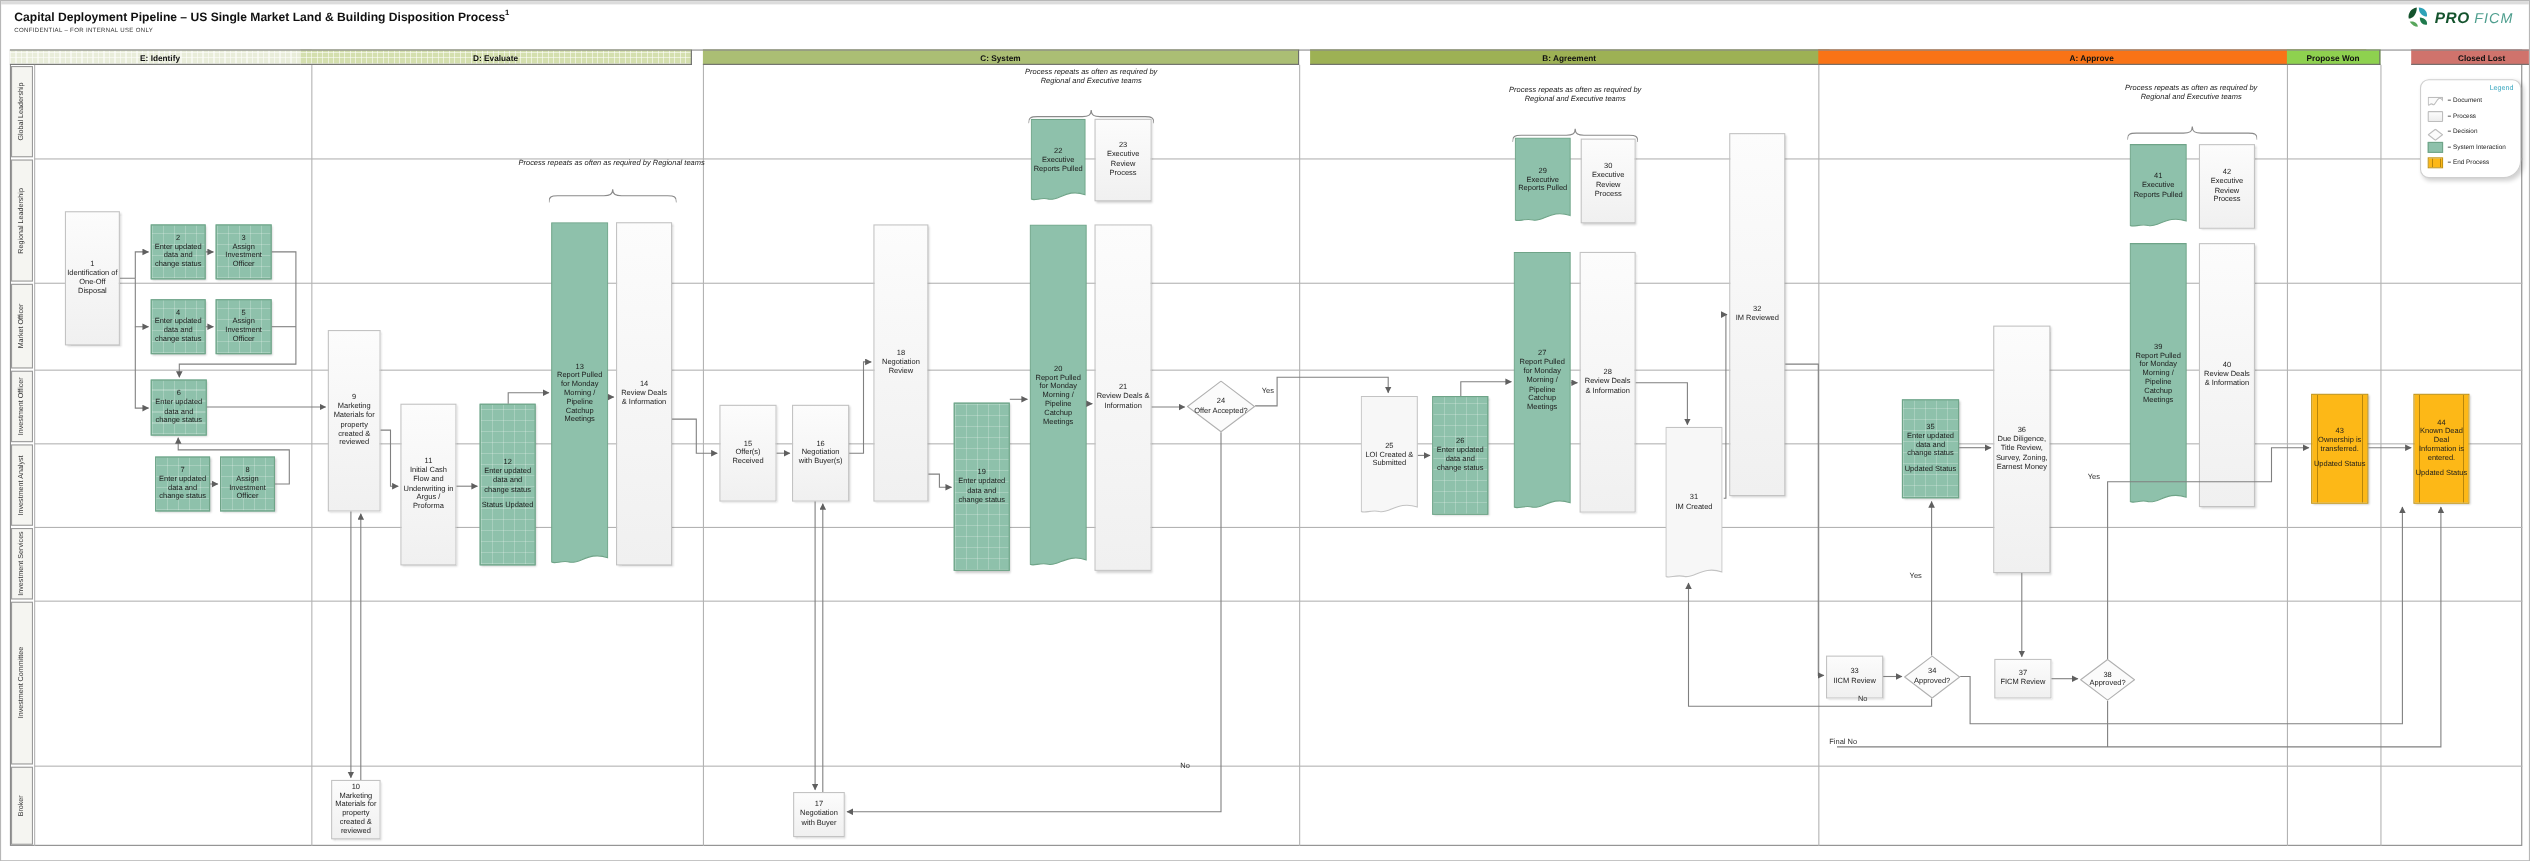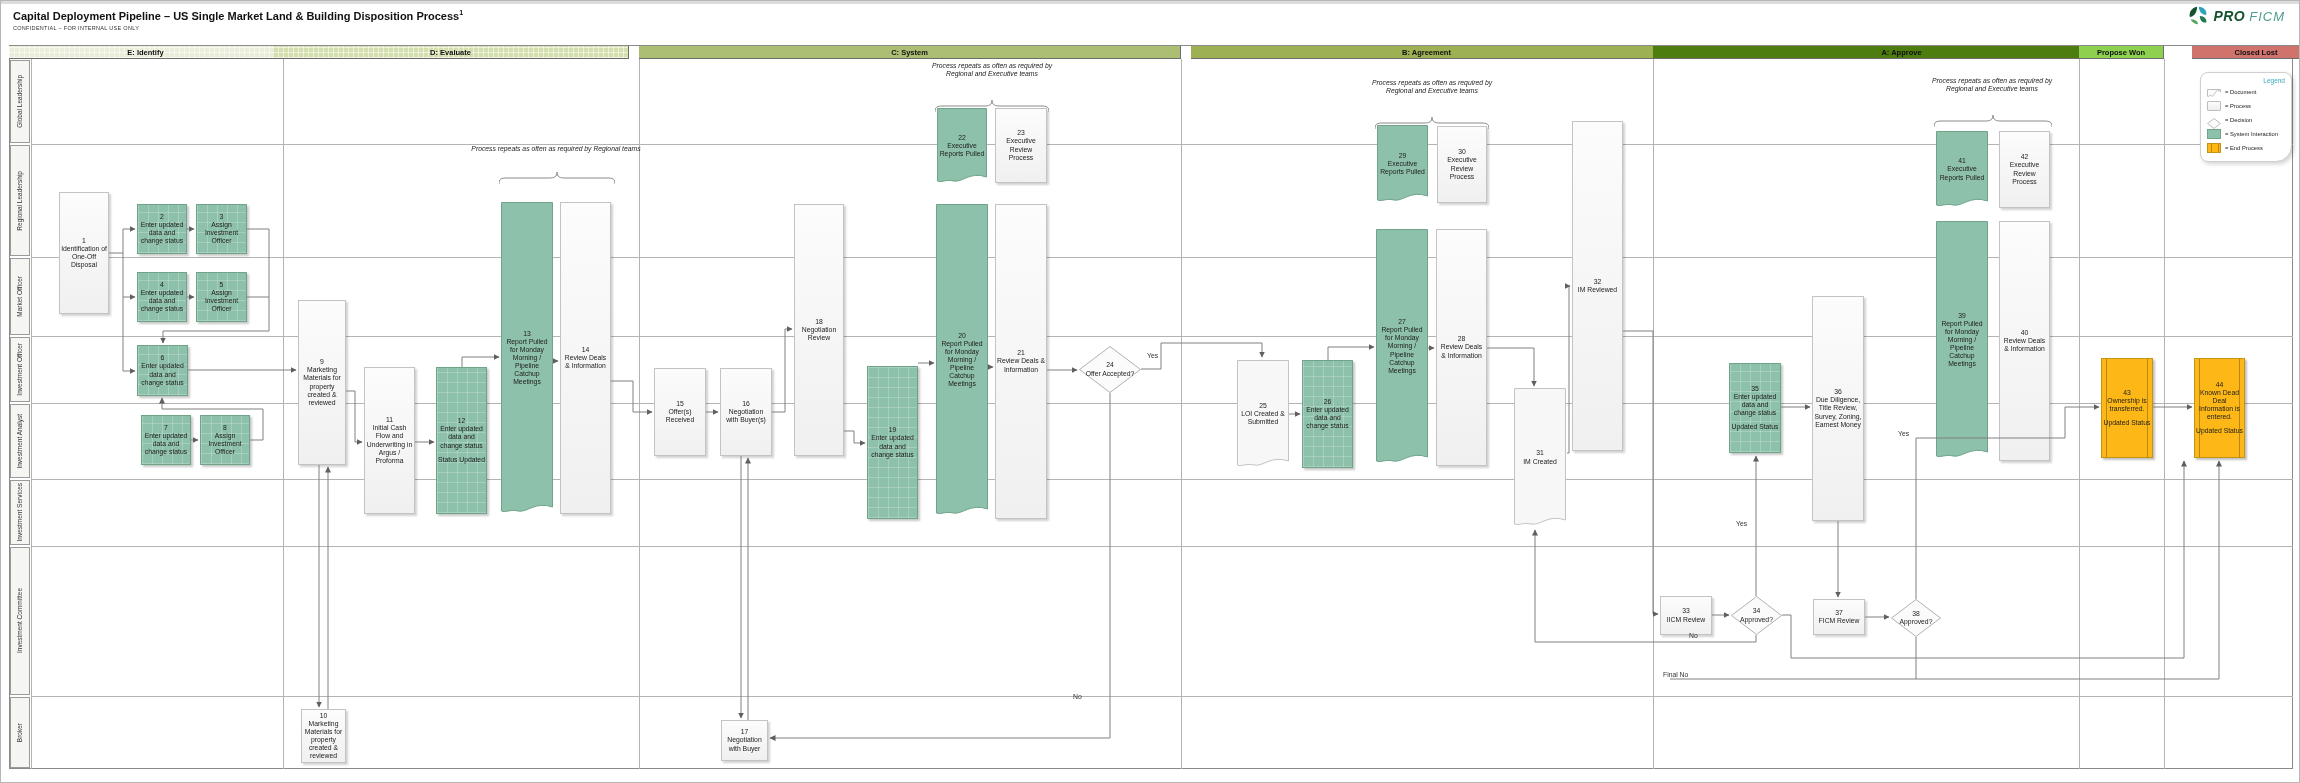--- a/index.html
+++ b/index.html
@@ -78,21 +78,21 @@
       </div>
       <div class="phase pat-grid" style="left: 272px; width: 356px; background-color: rgb(212, 223, 174);">
         <span>D: Evaluate</span>
       </div>
       <div class="phase" style="left: 638px; width: 542px; background: rgb(171, 190, 116);">
         <span>C: System</span>
       </div>
       <div class="phase" style="left: 1174px; width: 472px; background: rgb(157, 177, 84); margin-left: 16px;">
         <span>B: Agreement</span>
       </div>
-      <div class="phase" style="left: 1652px; width: 498px; background: #4d7c0f;">
+      <div class="phase" style="left: 1652px; width: 498px; background: #f97316;">
         <span>A: Approve</span>
       </div>
       <div class="phase" style="left: 2078px; width: 85px; background: rgb(142, 209, 79);">
         <span>Propose Won</span>
       </div>
       <div class="phase pat-cross" style="left: 2163px; width: 129px; background: rgb(208, 115, 108);">
         <span>Closed Lost</span>
       </div>
     </div>
   <div id="lanes">

